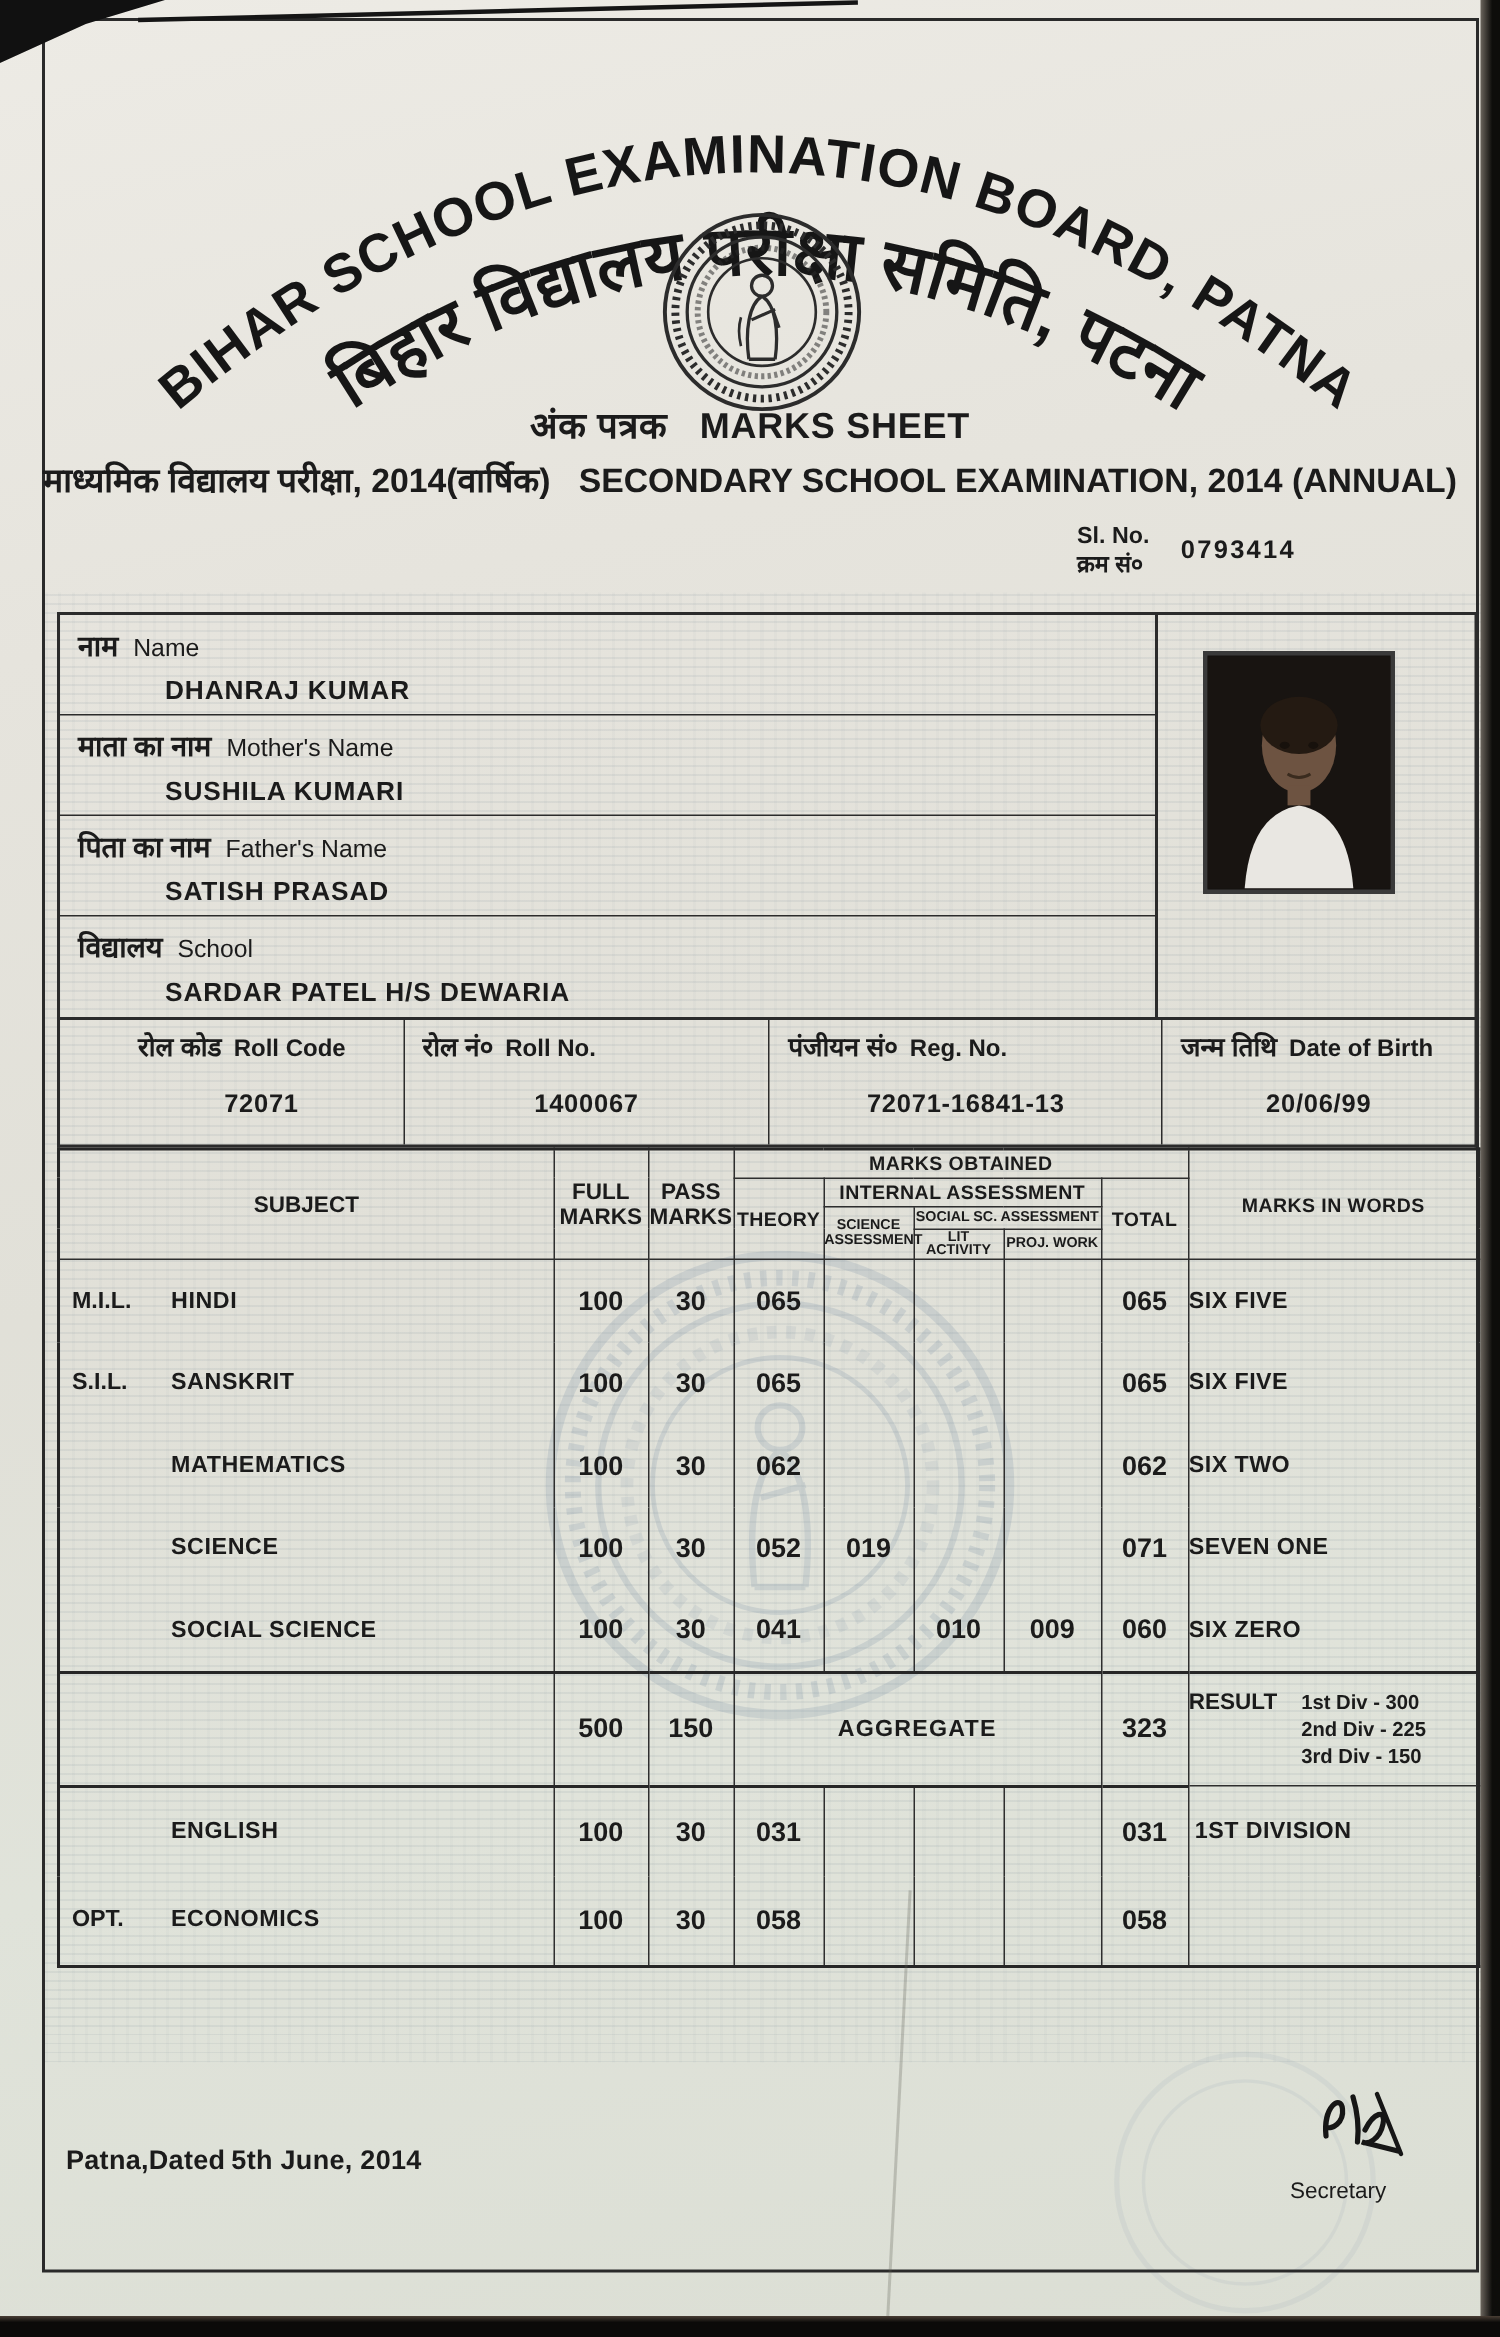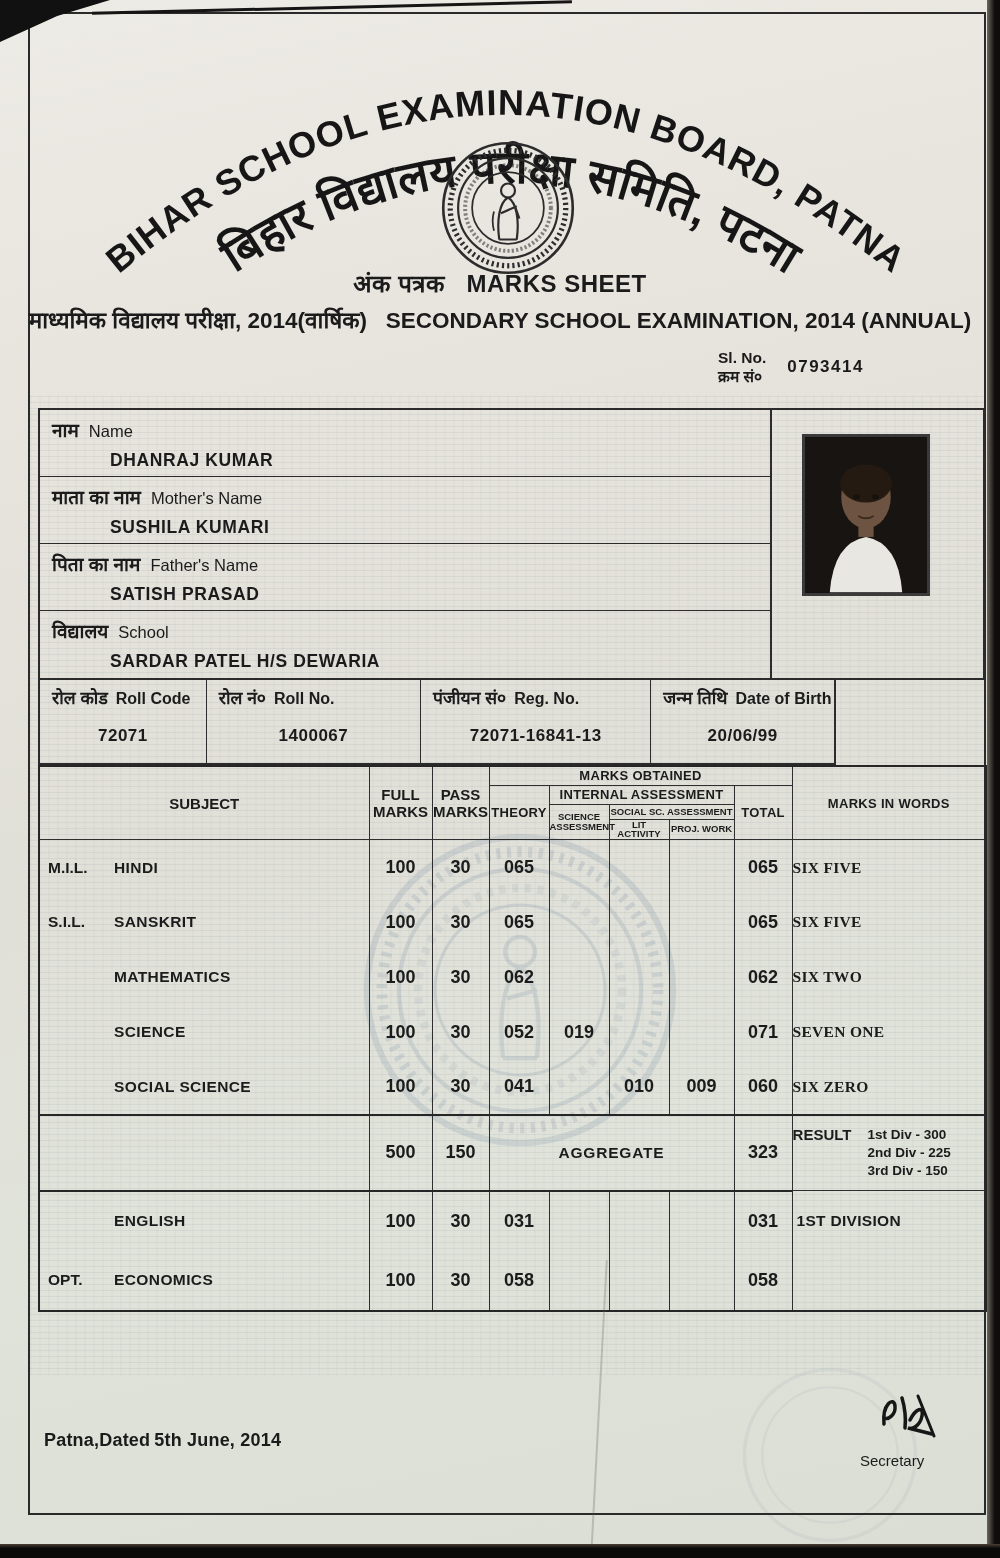--- a/index.html
+++ b/index.html
@@ -50,23 +50,23 @@
   .info-row:last-child { border-bottom:none; }
   .info-label { display:flex; gap:10px; align-items:baseline; }
   .info-label .hi { font-size:19px; font-weight:bold; }
   .info-label .en { font-size:16.5px; }
   .info-value { font-size:17.5px; font-weight:bold; letter-spacing:.6px; margin:7px 0 0 58px; }
   .photo-cell { border-left:2px solid #2b2b2b; position:relative; }
   .photo { position:absolute; left:30px; top:24px; width:128px; height:162px;
     border:3px solid #3a3a3a; background:#161310; }
 
   
-  .roll-grid { position:absolute; left:38px; top:680px; width:798px; height:85px;
+  .roll-grid { position:absolute; left:38px; top:680px; width:947px; height:85px;
     border:2px solid #2b2b2b; border-top:none; display:grid;
-    grid-template-columns:21% 27% 29% 23%; }
+    grid-template-columns:21% 27% 29% 23%;padding-left:40px; }
   .roll-cell { border-right:1.5px solid #2b2b2b; padding-top:5px; position:relative; }
   .roll-cell:last-child { border-right:none; }
   .roll-label { display:flex; gap:8px; align-items:baseline; padding-left:12px; }
   .roll-label .hi { font-size:17.5px; font-weight:bold; }
   .roll-label .en { font-size:16px; font-weight:bold; }
   .roll-value { text-align:center; font-size:17px; font-weight:bold; letter-spacing:.5px; margin-top:17px; }
 
   
   table.marks { position:absolute; left:38px; top:765px; width:947px;
     border-collapse:collapse; table-layout:fixed; }
@@ -76,21 +76,21 @@
   th.h-mid { font-size:13px; font-weight:bold; letter-spacing:.3px; }
   th.h-tiny { font-size:9.5px; line-height:1.05; font-weight:bold; }
   tr.hr1 { height:19px; } tr.hr2 { height:19px; } tr.hr3 { height:15px; } tr.hr4 { height:18px; }
   tbody.main td { border-top:none; border-bottom:none; }
   tbody.main tr { height:55px; }
   td.subj { text-align:left; }
   .subj-in { display:flex; padding-left:8px; }
   .subj-pre { width:66px; font-size:15.5px; font-weight:bold; }
   .subj-name { font-size:15.5px; font-weight:bold; letter-spacing:.4px; }
   td.num { text-align:center; font-size:18px; font-weight:bold; }
-  td.words { text-align:left; padding-left:26px; font-size:15.5px; font-weight:bold; letter-spacing:.3px;font-family:Liberation Serif, serif; }
+  td.words { text-align:left; padding-left:26px; font-size:15.5px; font-weight:bold; letter-spacing:.3px; }
   tbody.agg tr { height:76px; }
   tbody.agg td { border-top:2.5px solid #262626; }
   td.agg-label { text-align:center; font-size:15.5px; font-weight:bold; letter-spacing:.8px; }
   td.result-cell { border-bottom:none; vertical-align:top; padding:6px 0 0 12px; }
   .result-in { display:flex; gap:16px; }
   .result-word { font-size:15px; font-weight:bold; }
   .result-divs { font-size:13.5px; font-weight:bold; line-height:1.35; white-space:nowrap; }
   tbody.extra tr { height:60px; }
   tbody.extra td { border-top:2px solid #262626; border-bottom:none; }
   tbody.extra tr + tr td { border-top:none; }

